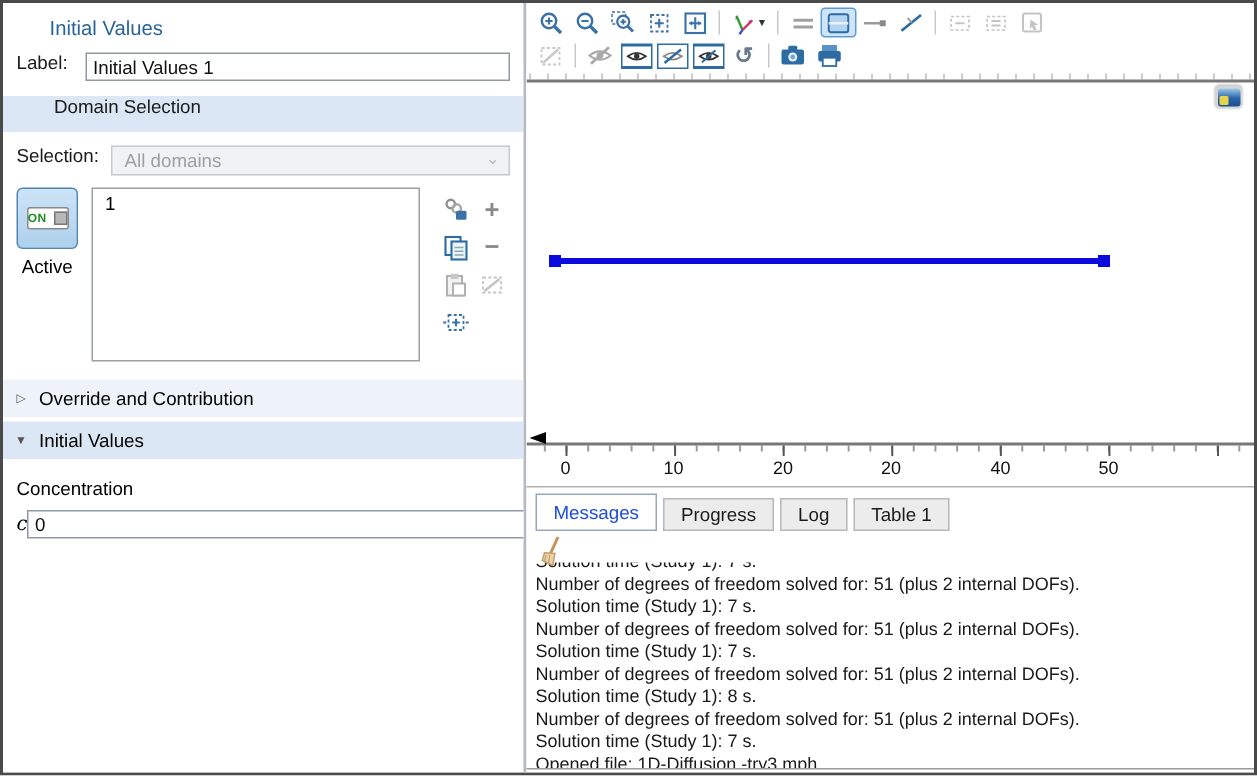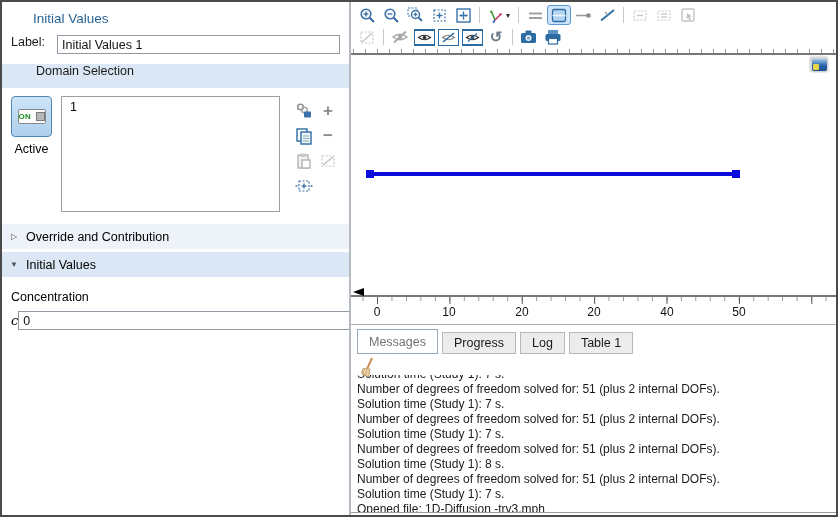--- a/index.html
+++ b/index.html
@@ -97,21 +97,21 @@
     background-position:26px 0,26px 0;
   }
   .axis-marker { position:absolute; left:2px; top:-9px; width:0; height:0;
     border-top:4px solid transparent; border-bottom:4px solid transparent; border-right:11px solid #000; }
   .tick-label { position:absolute; top:8px; transform:translateX(-50%); font-size:12px; color:#111; }
 
   .messages { flex:1; border-top:1px solid #b0b0b0; display:flex; flex-direction:column; position:relative; }
   .tabbar { padding:5px 0 0 6px; display:flex; align-items:flex-end; height:29px; }
   .tab { font-size:12.5px; padding:3px 11px 4px 11px; margin-right:4px; background:#ececec;
          border:1px solid #b8b8b8; color:#1a1a1a; height:22px; cursor:default; }
-  .tab.active { background:#fff; border-color:#98a8bc; color:#737373; height:25px; padding-top:5px; }
+  .tab.active { background:#fff; border-color:#98a8bc; color:#1d4ed8; height:25px; padding-top:5px; }
   .msg-content { position:relative; flex:1;padding-left:35px; }
   .broom { position:absolute; left:9px; top:3px; z-index:2; }
   .msg-clip { position:absolute; top:21px; left:0; right:0; height:138px; overflow:hidden;
               border-bottom:1px solid #9a9a9a; }
   .msg-lines { margin-top:-8px; padding-left:6px; }
   .msg-line { font-size:12px; line-height:15px; color:#1a1a1a; white-space:nowrap; }
 </style>
 </head>
 <body>
 
@@ -122,20 +122,27 @@
 
     <div class="row">
       <span class="field-label lbl-label">Label:</span>
       <input class="text-input" type="text" value="Initial Values 1" style="">
     </div>
 
     <div class="section-header">
       <span class="hdr-text">Domain Selection</span>
     </div>
 
+    <div class="row">
+      <span class="field-label lbl-selection">Selection:</span>
+      <div class="dropdown">
+        <span>All domains</span>
+        <span class="chev">⌄</span>
+      </div>
+    </div>
 
     <div class="active-row">
       <div class="active-col">
         <div class="toggle-btn">
           <div class="toggle-inner">
             <span class="on-text">ON</span>
             <span class="knob"></span>
           </div>
         </div>
         <div class="active-label">Active</div>

